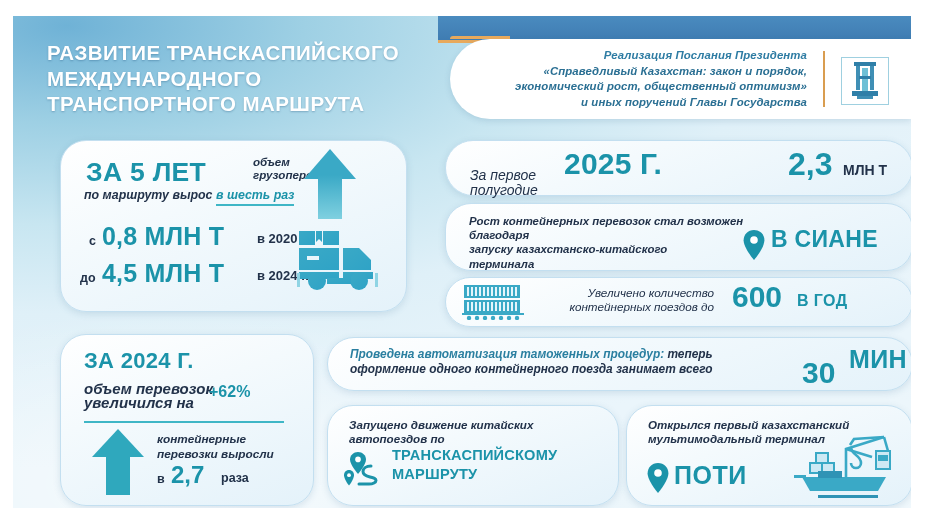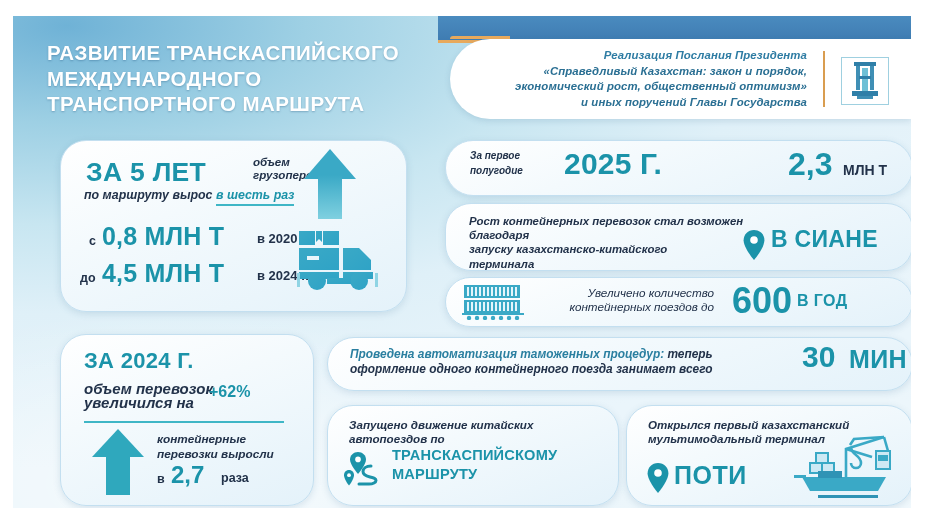--- a/index.html
+++ b/index.html
@@ -91,58 +91,58 @@
   .arrowup{position:absolute;}
   .arrowup .stem{position:absolute;left:14px;top:26px;width:24px;height:44px;background:linear-gradient(180deg,#3aa9c6,#7fd0e0);}
   .arrowup .head{position:absolute;left:0;top:0;width:0;height:0;border-left:26px solid transparent;border-right:26px solid transparent;border-bottom:30px solid #3aa9c6;}
   #c1 .arrowup{left:243px;top:8px;width:52px;height:72px;}
 
   
   .truck{position:absolute;left:236px;top:88px;width:82px;height:62px;}
 
   
   #c2{left:432px;top:124px;width:466px;height:54px;}
-  #c2 .t1{position:absolute;left:24px;top:7px;font-size:10px;font-weight:bold;font-style:italic;line-height:15px;color:#22324a;}
+  #c2 .t1{position:absolute;left:24px;top:27px;font-size:14px;font-weight:normal;font-style:italic;line-height:15px;color:#22324a;}
   #c2 .t2{position:absolute;left:118px;top:6px;font-size:30px;font-weight:bold;color:#1b93a9;letter-spacing:.2px;}
   #c2 .t3{position:absolute;left:250px;top:11px;font-size:12.6px;font-weight:bold;font-style:italic;line-height:15px;color:#22324a;text-align:right;width:80px;}
   #c2 .t4{position:absolute;left:342px;top:5px;font-size:32px;font-weight:bold;color:#1b93a9;}
   #c2 .t5{position:absolute;left:397px;top:21px;font-size:14px;font-weight:bold;color:#22324a;}
 
   
   #c3{left:432px;top:187px;width:466px;height:66px;}
   #c3 .txt{position:absolute;left:23px;top:10px;width:300px;font-size:11.4px;font-weight:bold;font-style:italic;line-height:14.2px;color:#22324a;}
   #c3 .pin{position:absolute;left:297px;top:26px;}
   #c3 .city{position:absolute;left:325px;top:22px;font-size:23px;font-weight:bold;color:#1b93a9;letter-spacing:.3px;}
 
   
   #c4{left:432px;top:261px;width:466px;height:48px;}
   #c4 .train{position:absolute;left:16px;top:6px;width:62px;height:36px;}
   #c4 .txt{position:absolute;left:88px;top:8px;width:180px;text-align:right;font-size:11.7px;font-weight:normal;font-style:italic;line-height:14.4px;color:#22324a;}
-  #c4 .num{position:absolute;left:286px;top:2px;font-size:36px;font-weight:bold;color:#1b93a9;}
+  #c4 .num{position:absolute;left:286px;top:2px;font-size:30px;font-weight:bold;color:#1b93a9;}
   #c4 .unit{position:absolute;left:351px;top:14px;font-size:16px;font-weight:bold;color:#1b93a9;letter-spacing:.4px;}
 
   
   #c5{left:47px;top:318px;width:252px;height:170px;}
   #c5 .hd{position:absolute;left:23px;top:13px;font-size:22px;font-weight:bold;color:#1b93a9;letter-spacing:.3px;}
   #c5 .p1{position:absolute;left:23px;top:47px;font-size:15px;font-weight:bold;font-style:italic;line-height:14.4px;color:#22324a;}
   #c5 .pct{position:absolute;left:148px;top:48px;font-size:16px;font-weight:bold;color:#1b93a9;}
   #c5 hr{position:absolute;left:23px;top:86px;width:200px;height:2px;border:0;background:#3fb6c6;margin:0;}
   #c5 .arrowup{left:31px;top:94px;width:52px;height:66px;}
   #c5 .arrowup .stem{left:14px;top:24px;height:42px;background:#2fa8bd;}
   #c5 .arrowup .head{border-bottom-color:#2fa8bd;border-left-width:26px;border-right-width:26px;border-bottom-width:28px;}
   #c5 .p2{position:absolute;left:96px;top:97px;font-size:11.8px;font-weight:bold;font-style:italic;line-height:14.6px;color:#22324a;}
   #c5 .p3pre{position:absolute;left:96px;top:137px;font-size:12.5px;font-weight:bold;color:#22324a;}
   #c5 .p3big{position:absolute;left:110px;top:126px;font-size:24px;font-weight:bold;color:#1b93a9;}
   #c5 .p3post{position:absolute;left:160px;top:136px;font-size:12.5px;font-weight:bold;color:#22324a;}
 
   
   #c6{left:314px;top:321px;width:584px;height:52px;}
   #c6 .txt{position:absolute;left:22px;top:9px;width:440px;font-size:11.9px;font-weight:bold;font-style:italic;line-height:14.6px;color:#22324a;}
   #c6 .txt .hi{color:#2a7fa0;}
-  #c6 .num{position:absolute;left:474px;top:2px;font-size:30px;font-weight:bold;color:#1b93a9;}
+  #c6 .num{position:absolute;left:474px;top:18px;font-size:30px;font-weight:bold;color:#1b93a9;}
   #c6 .unit{position:absolute;left:521px;top:7px;font-size:25px;font-weight:bold;color:#1b93a9;letter-spacing:.3px;}
 
   
   #c7{left:314px;top:389px;width:290px;height:99px;}
   #c7 .txt{position:absolute;left:21px;top:12px;width:250px;font-size:11.6px;font-weight:bold;font-style:italic;line-height:14.4px;color:#22324a;}
   #c7 .route{position:absolute;left:16px;top:44px;width:46px;height:38px;}
   #c7 .route2{position:absolute;left:64px;top:40px;font-size:14.6px;font-weight:bold;color:#1b93a9;line-height:19px;letter-spacing:.2px;}
 
   
   #c8{left:613px;top:389px;width:285px;height:99px;}

